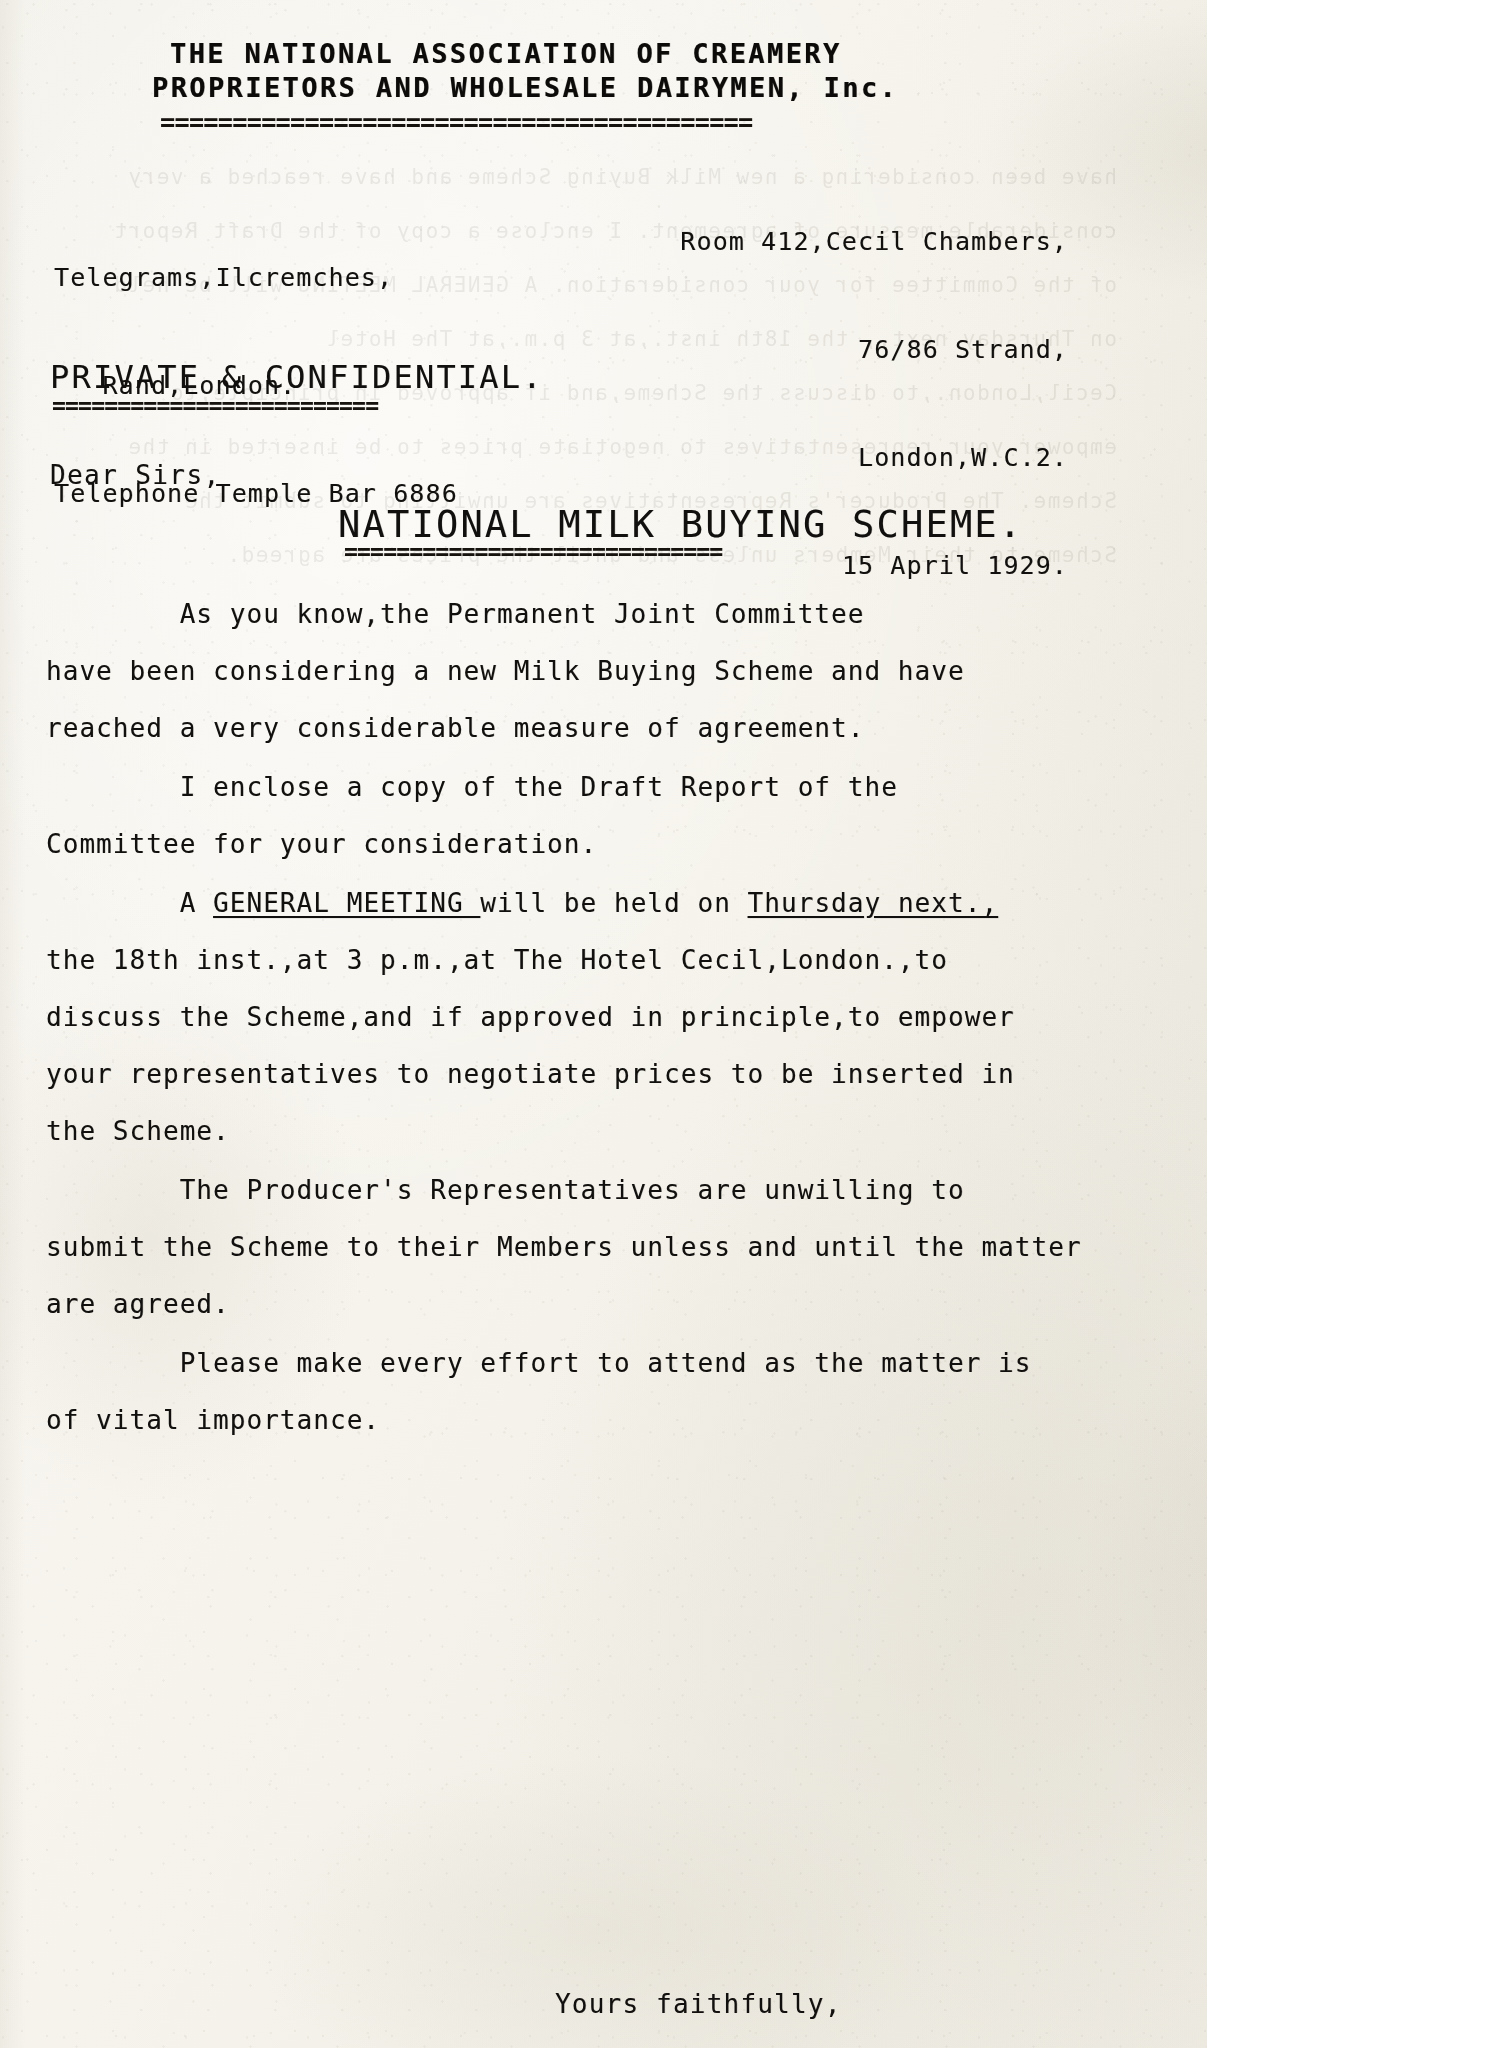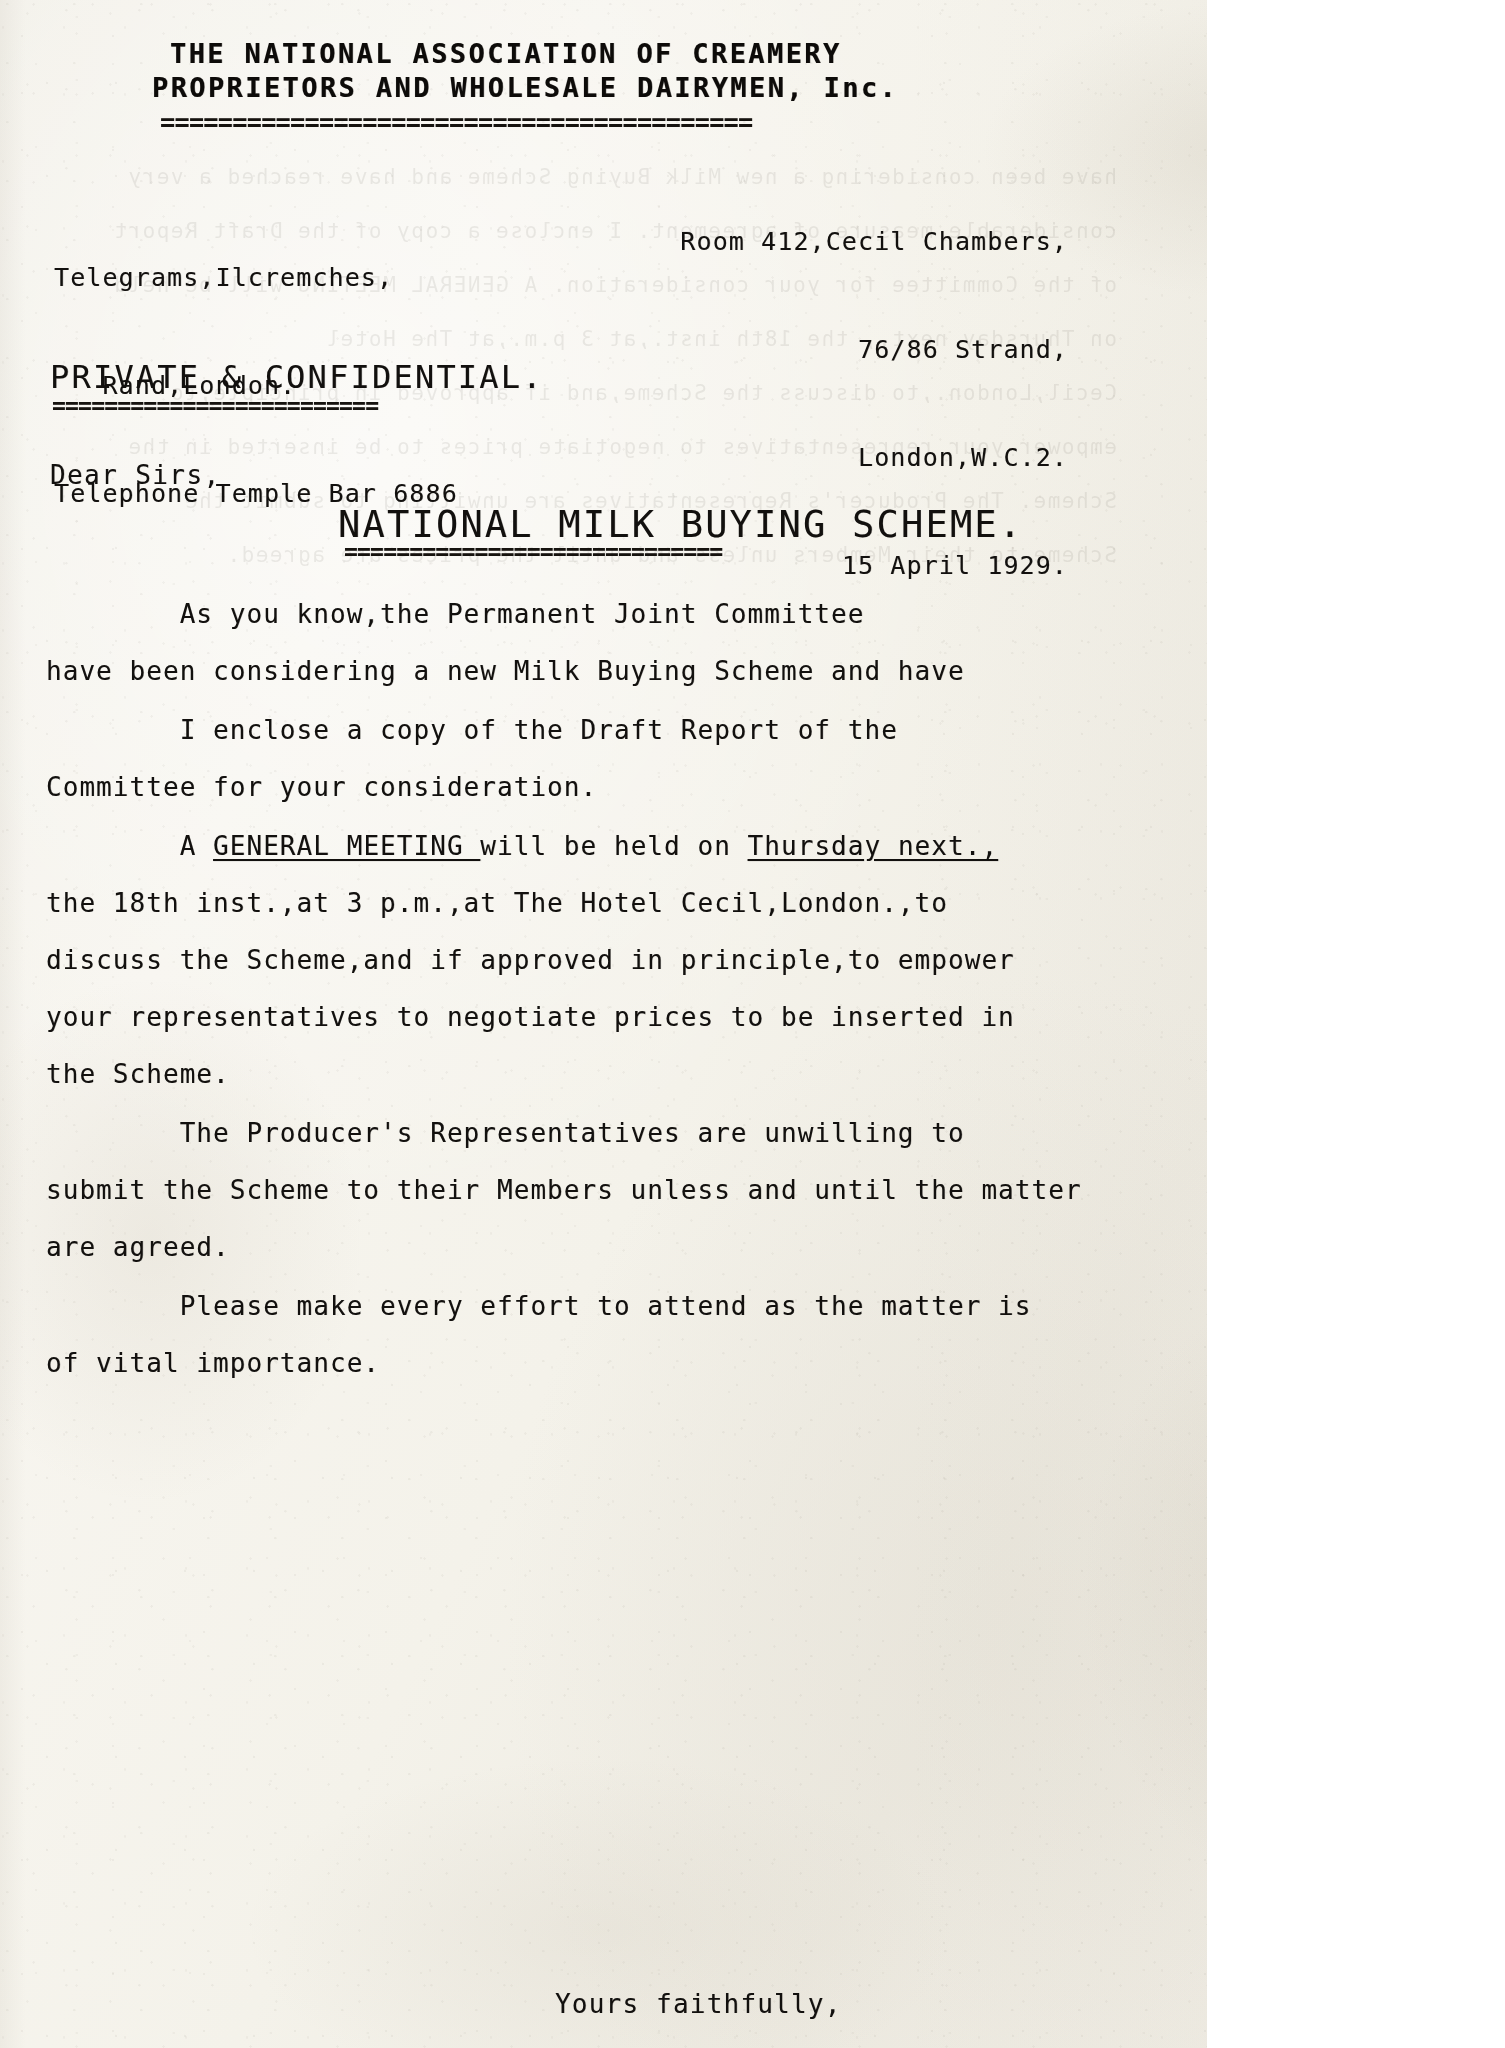--- a/index.html
+++ b/index.html
@@ -205,21 +205,21 @@
 
     <div class="tw" id="conf">PRIVATE &amp; CONFIDENTIAL.</div>
     <div class="tw rule" id="rule-conf">=========================</div>
 
     <div class="tw" id="salutation">Dear Sirs,</div>
 
     <div class="tw" id="subject">NATIONAL MILK BUYING SCHEME.</div>
     <div class="tw rule" id="rule-subject">=============================</div>
 
     <div id="body">
-        <div class="para"><span class="line">        As you know,the Permanent Joint Committee</span><span class="line">have been considering a new Milk Buying Scheme and have</span></div>
+        <div class="para"><span class="line">        As you know,the Permanent Joint Committee</span><span class="line">have been considering a new Milk Buying Scheme and have</span><span class="line">reached a very considerable measure of agreement.</span></div>
         <div class="para"><span class="line">        I enclose a copy of the Draft Report of the</span><span class="line">Committee for your consideration.</span></div>
         <div class="para"><span class="line"><span>        A </span><span class="u">GENERAL MEETING </span><span>will be held on </span><span class="u">Thursday next.,</span></span><span class="line">the 18th inst.,at 3 p.m.,at The Hotel Cecil,London.,to</span><span class="line">discuss the Scheme,and if approved in principle,to empower</span><span class="line">your representatives to negotiate prices to be inserted in</span><span class="line">the Scheme.</span></div>
         <div class="para"><span class="line">        The Producer's Representatives are unwilling to</span><span class="line">submit the Scheme to their Members unless and until the matter</span><span class="line">are agreed.</span></div>
         <div class="para"><span class="line">        Please make every effort to attend as the matter is</span><span class="line">of vital importance.</span></div>
       </div>
 
     <div class="tw" id="signature">
       <span class="sl">Yours faithfully,</span>
       
       

